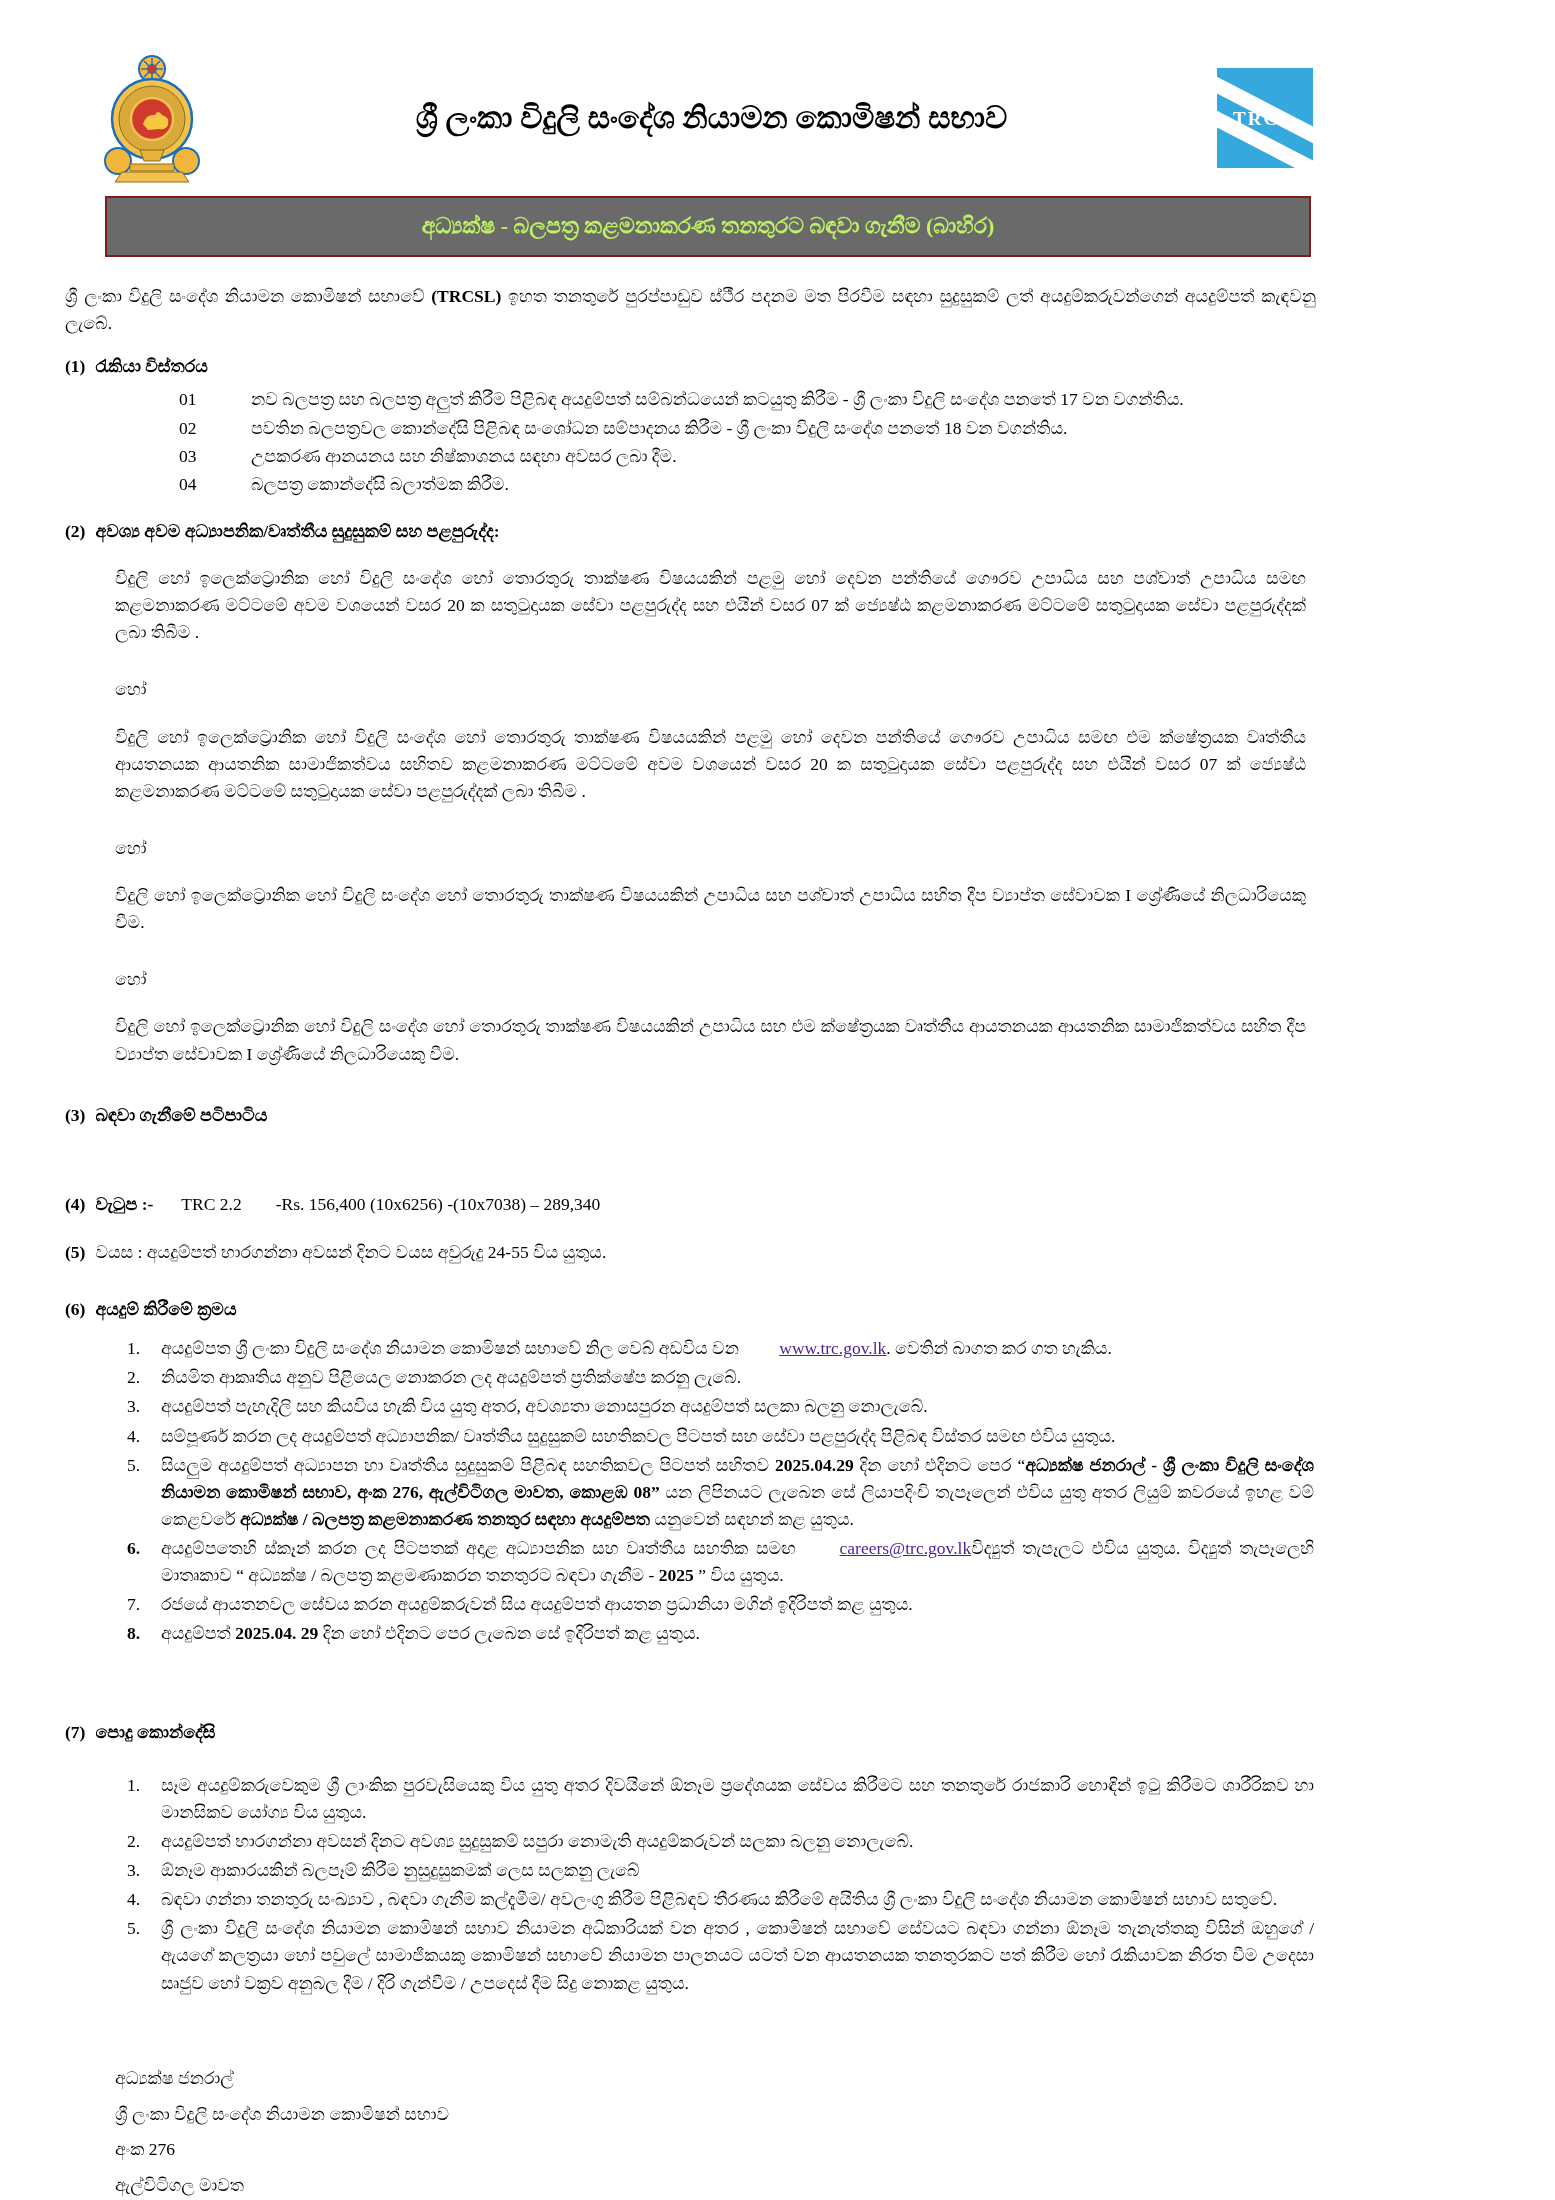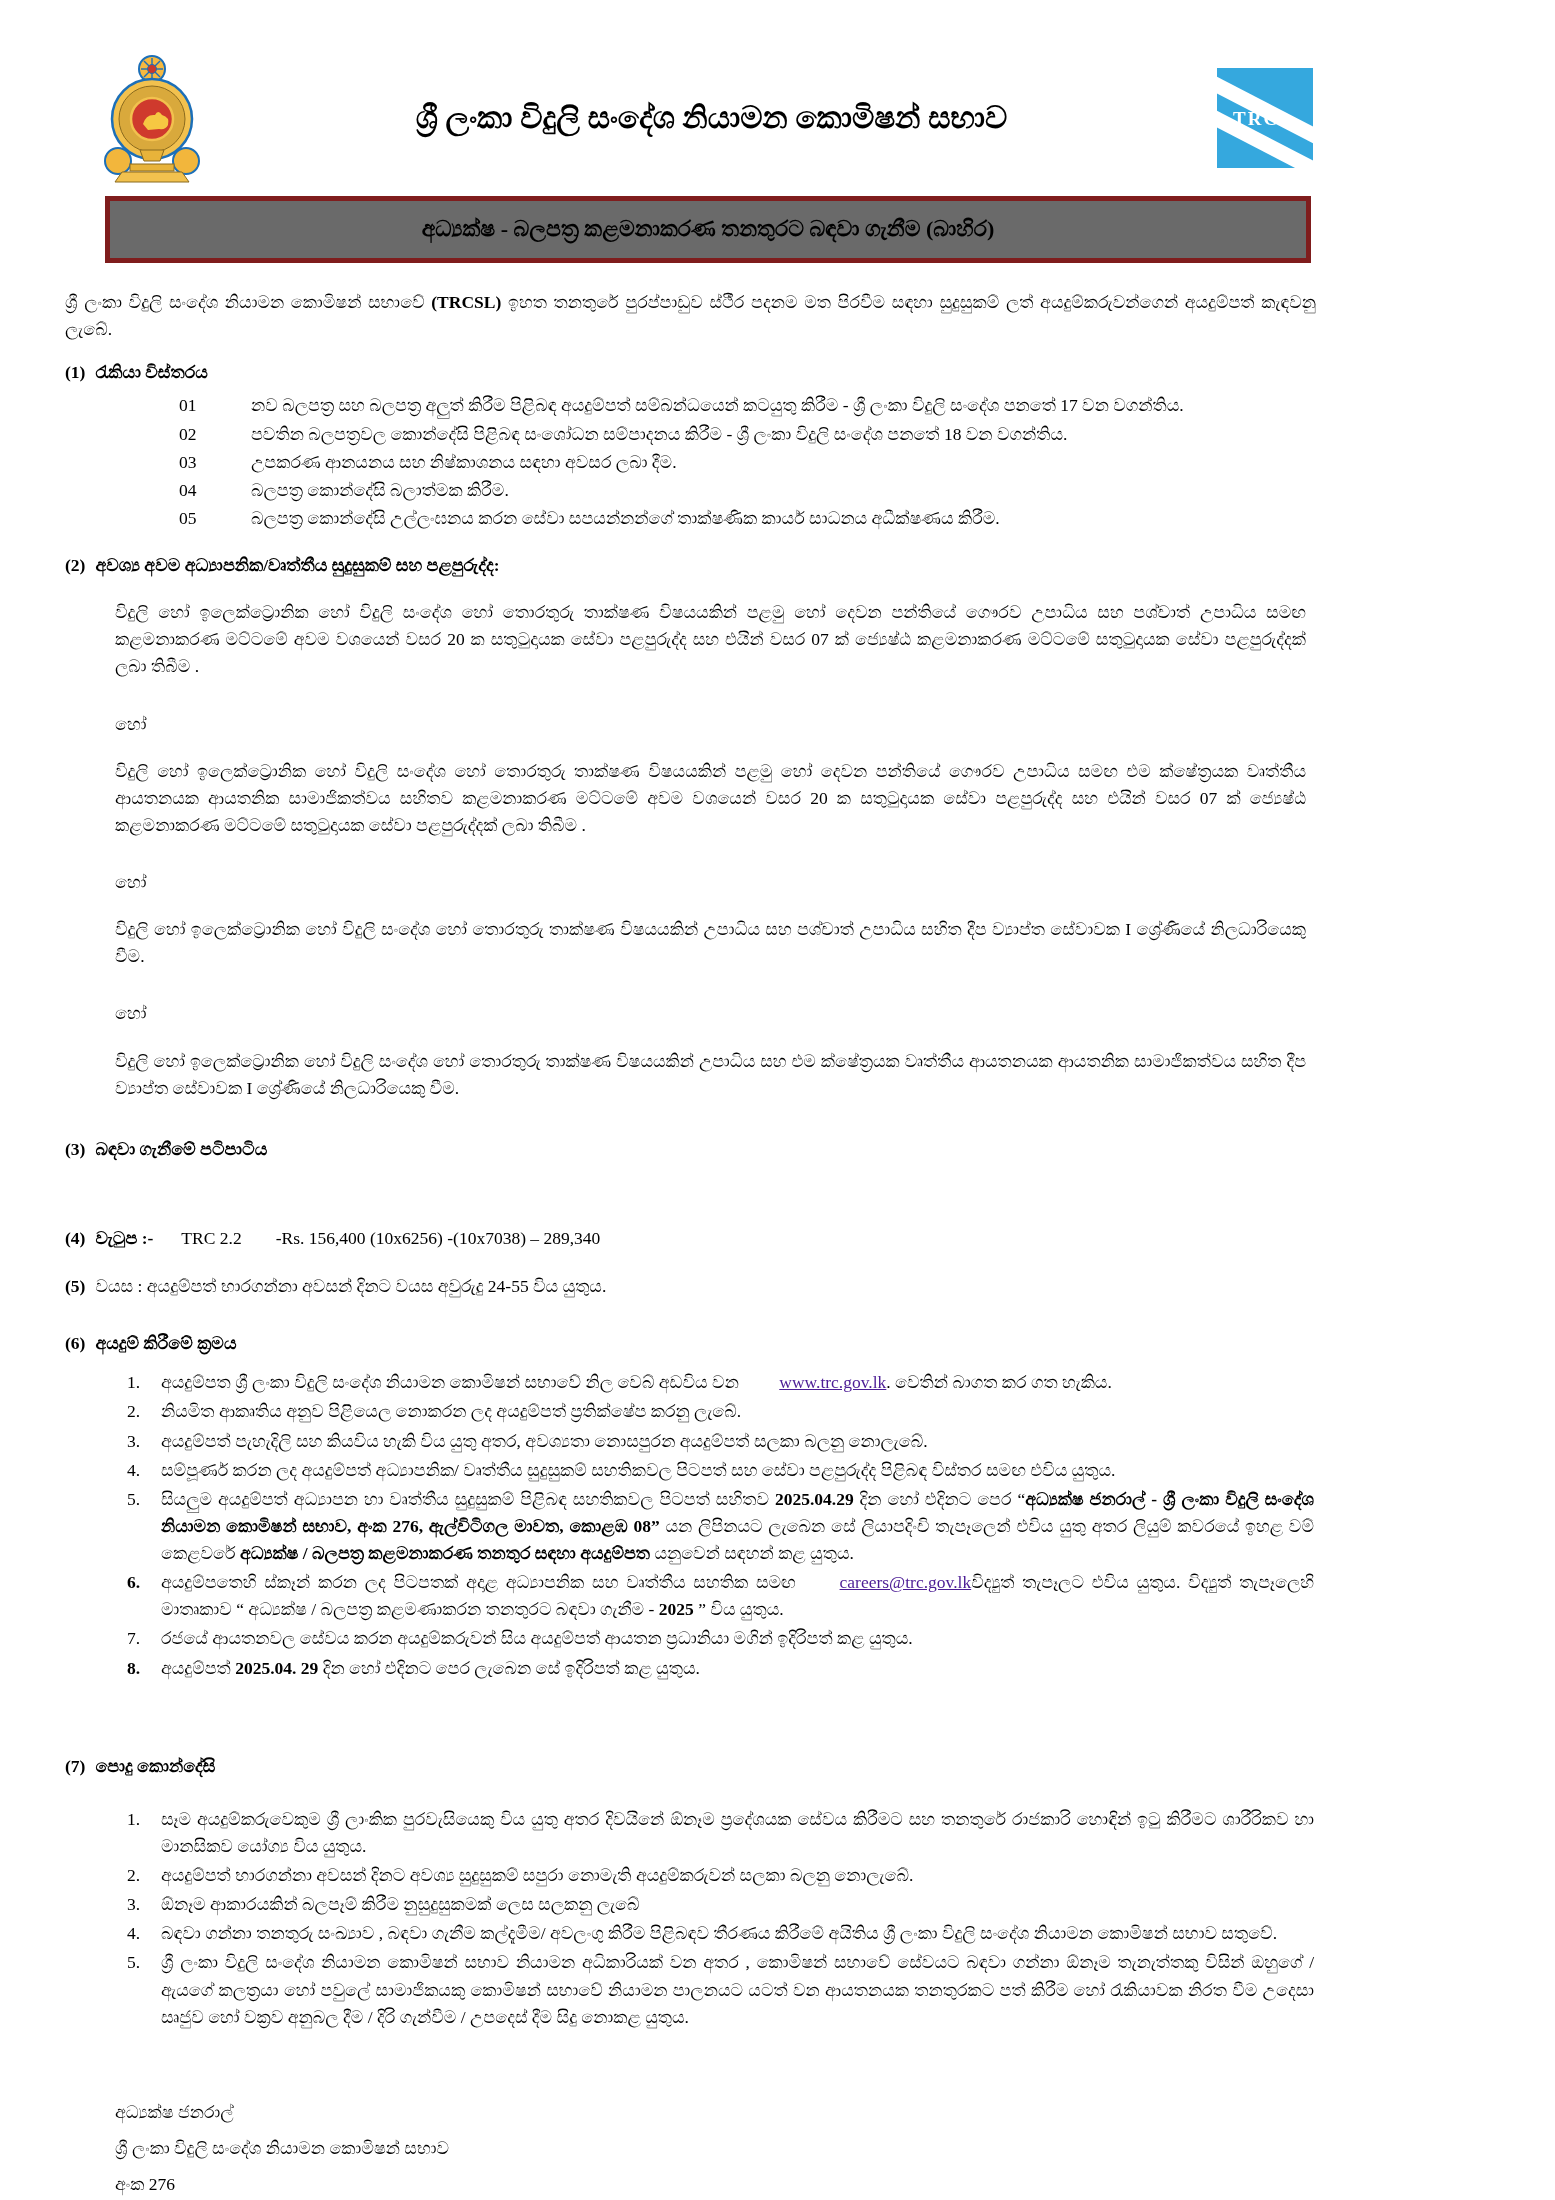--- a/index.html
+++ b/index.html
@@ -26,22 +26,22 @@
     text-align:center;
     font-weight:bold;
     font-size:31px;
     line-height:1.2;
     padding:0 20px;
   }
   .trclogo{width:96px;height:100px;flex:0 0 auto;}
   .banner{
     margin:6px 57px 0 105px;
     background:#6a6a6a;
-    border:5px solid #7f1d1d;
-    color:#000000;
+    border:2px solid #7f1d1d;
+    color:#bef264;
     font-weight:bold;
     font-size:22px;
     text-align:center;
     padding:11px 10px 12px 10px;
   }
   .content{padding:0 52px 0 65px;}
   .intro{margin:26px 0 0 0;text-align:justify;}
   .b{font-weight:bold;}
   .sec-head{font-weight:bold;margin-top:0;}
   .sec-label{display:inline-block;font-weight:bold;margin-right:10px;}
@@ -126,24 +126,20 @@
           <span class="s1-text">පවතින බලපත්‍රවල කොන්දේසි පිළිබඳ සංශෝධන සම්පාදනය කිරීම - ශ්‍රී ලංකා විදුලි සංදේශ පනතේ 18 වන වගන්තිය.</span>
         </div>
       <div class="s1-item">
           <span class="s1-num">03</span>
           <span class="s1-text">උපකරණ ආනයනය සහ නිෂ්කාශනය සඳහා අවසර ලබා දීම.</span>
         </div>
       <div class="s1-item">
           <span class="s1-num">04</span>
           <span class="s1-text">බලපත්‍ර කොන්දේසි බලාත්මක කිරීම.</span>
         </div>
-      <div class="s1-item">
-          <span class="s1-num">05</span>
-          <span class="s1-text">බලපත්‍ර කොන්දේසි උල්ලංඝනය කරන සේවා සපයන්නන්ගේ තාක්ෂණික කාර්ය සාධනය අධීක්ෂණය කිරීම.</span>
-        </div>
     </div>
 
     <div class="sec-head s2-head"><span class="sec-label">(2)</span><span>අවශ්‍ය අවම අධ්‍යාපනික/වෘත්තීය සුදුසුකම් සහ පළපුරුද්ද:</span></div>
     <p class="s2-para">විදුලි හෝ ඉලෙක්ට්‍රොනික හෝ විදුලි සංදේශ හෝ තොරතුරු තාක්ෂණ විෂයයකින් පළමු හෝ දෙවන පන්තියේ ගෞරව උපාධිය සහ පශ්චාත් උපාධිය සමඟ කළමනාකරණ මට්ටමේ අවම වශයෙන් වසර 20 ක සතුටුදායක සේවා පළපුරුද්ද සහ එයින් වසර 07 ක් ජ්‍යෙෂ්ඨ කළමනාකරණ මට්ටමේ සතුටුදායක සේවා පළපුරුද්දක් ලබා තිබීම .</p>
     <p class="s2-or">හෝ</p>
     <p class="s2-para">විදුලි හෝ ඉලෙක්ට්‍රොනික හෝ විදුලි සංදේශ හෝ තොරතුරු තාක්ෂණ විෂයයකින් පළමු හෝ දෙවන පන්තියේ ගෞරව උපාධිය සමඟ එම ක්ෂේත්‍රයක වෘත්තීය ආයතනයක ආයතනික සාමාජිකත්වය සහිතව කළමනාකරණ මට්ටමේ අවම වශයෙන් වසර 20 ක සතුටුදායක සේවා පළපුරුද්ද සහ එයින් වසර 07 ක් ජ්‍යෙෂ්ඨ කළමනාකරණ මට්ටමේ සතුටුදායක සේවා පළපුරුද්දක් ලබා තිබීම .</p>
     <p class="s2-or">හෝ</p>
     <p class="s2-para">විදුලි හෝ ඉලෙක්ට්‍රොනික හෝ විදුලි සංදේශ හෝ තොරතුරු තාක්ෂණ විෂයයකින් උපාධිය සහ පශ්චාත් උපාධිය සහිත දීප ව්‍යාප්ත සේවාවක I ශ්‍රේණියේ නිලධාරියෙකු වීම.</p>
     <p class="s2-or">හෝ</p>
     <p class="s2-para">විදුලි හෝ ඉලෙක්ට්‍රොනික හෝ විදුලි සංදේශ හෝ තොරතුරු තාක්ෂණ විෂයයකින් උපාධිය සහ එම ක්ෂේත්‍රයක වෘත්තීය ආයතනයක ආයතනික සාමාජිකත්වය සහිත දීප ව්‍යාප්ත සේවාවක I ශ්‍රේණියේ නිලධාරියෙකු වීම.</p>

